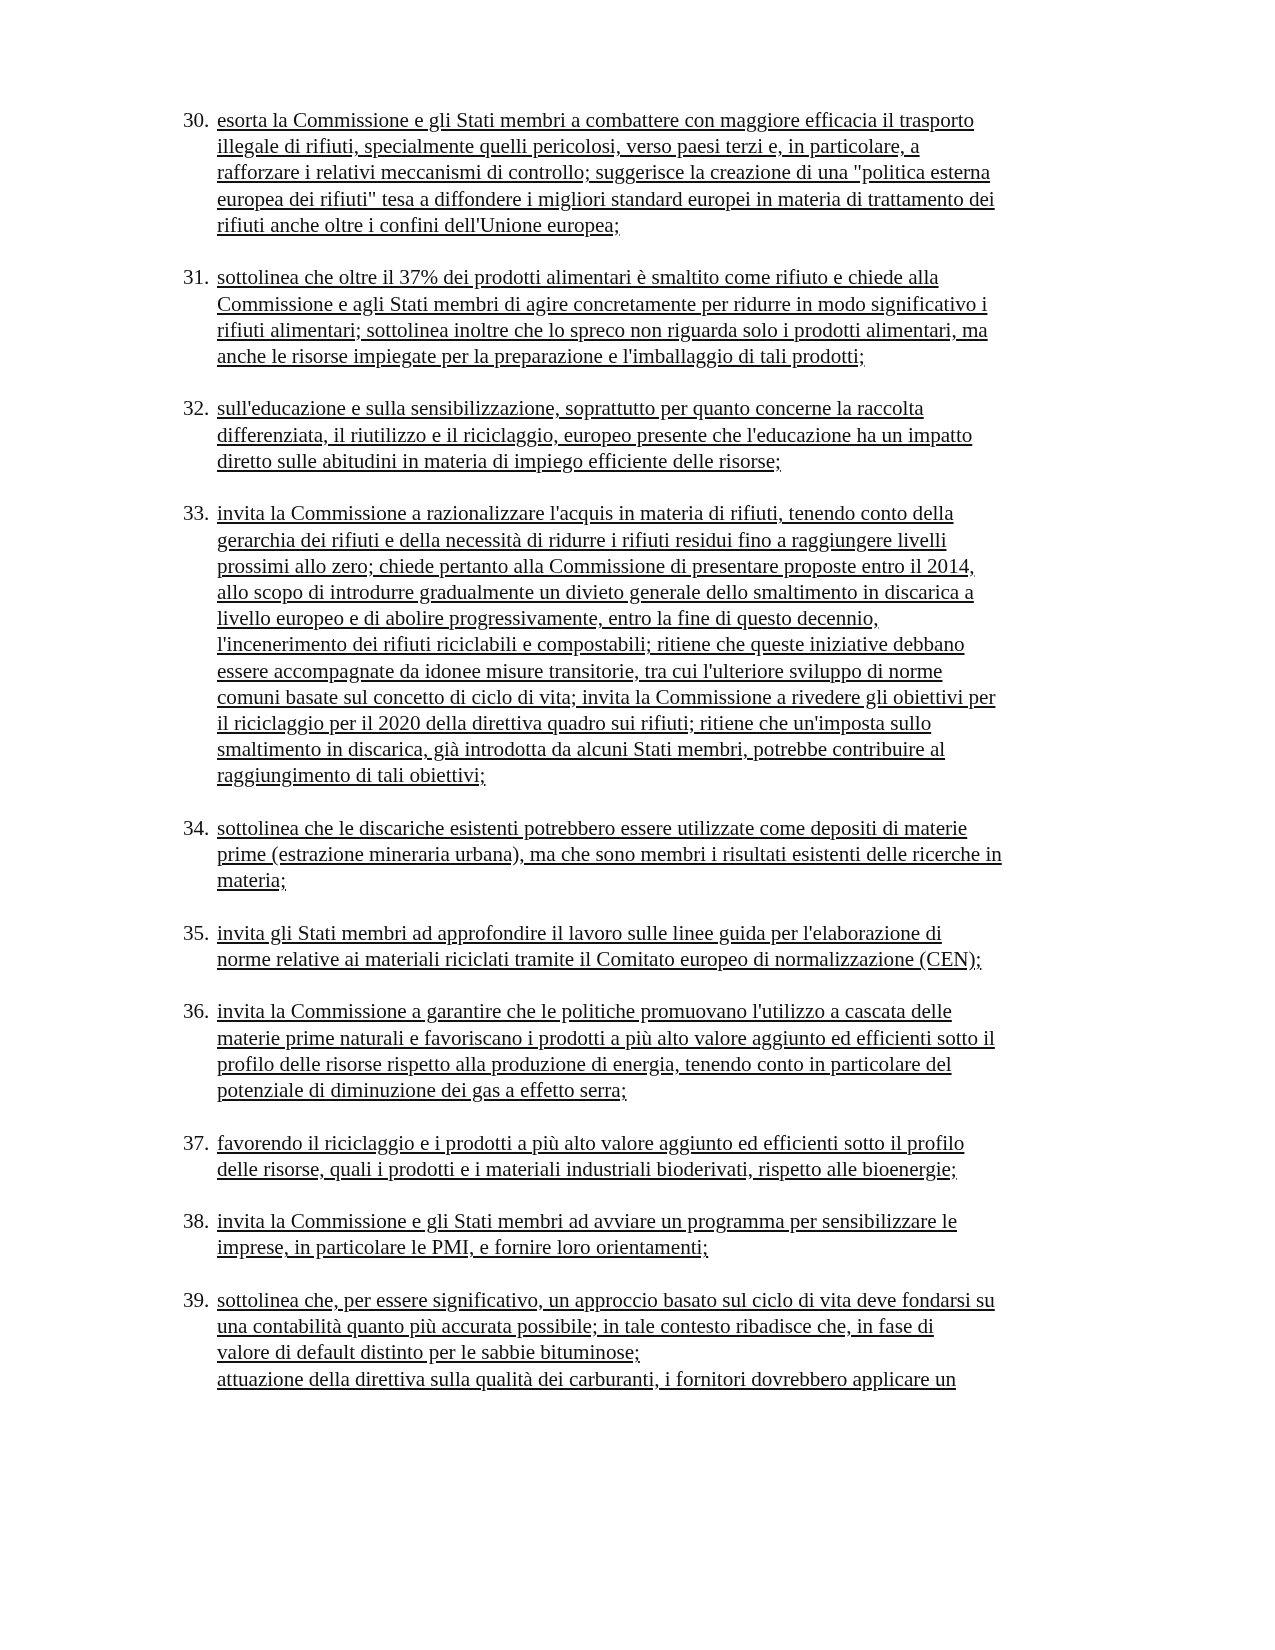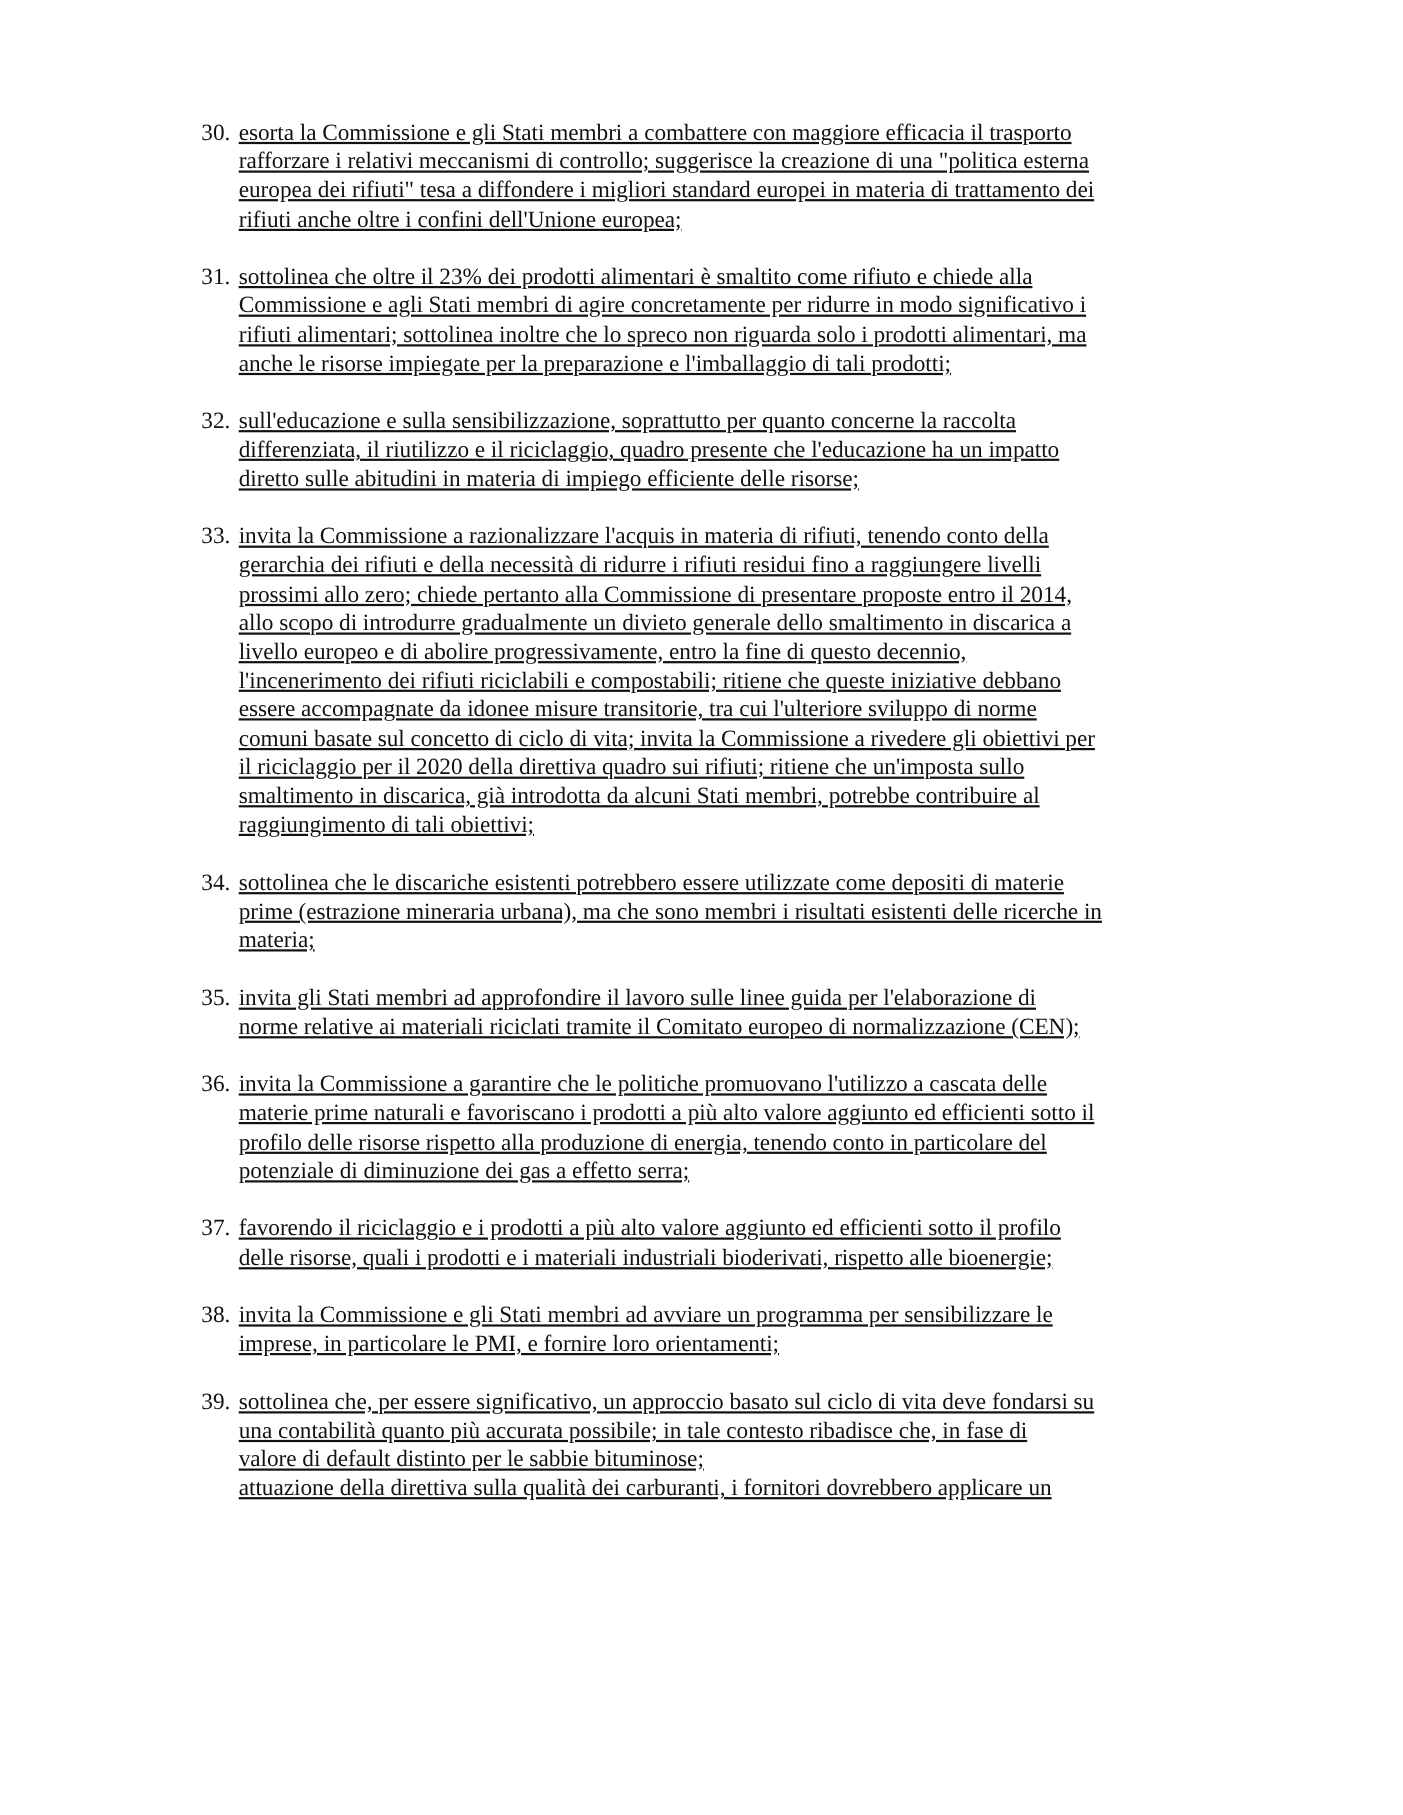--- a/index.html
+++ b/index.html
@@ -51,37 +51,38 @@
   </style>
 </head>
 <body>
 
 <div class="page">
   <div class="content">
 
     <div class="para">
       <span class="num">30.</span>
       <span class="line">esorta la Commissione e gli Stati membri a combattere con maggiore efficacia il trasporto</span>
+      <span class="line">illegale di rifiuti, specialmente quelli pericolosi, verso paesi terzi e, in particolare, a</span>
       <span class="line">rafforzare i relativi meccanismi di controllo; suggerisce la creazione di una "politica esterna</span>
       <span class="line">europea dei rifiuti" tesa a diffondere i migliori standard europei in materia di trattamento dei</span>
       <span class="line">rifiuti anche oltre i confini dell'Unione europea;</span>
     </div>
 
     <div class="para">
       <span class="num">31.</span>
-      <span class="line">sottolinea che oltre il 23% dei prodotti alimentari è smaltito come rifiuto e chiede alla</span>
+      <span class="line">sottolinea che oltre il 37% dei prodotti alimentari è smaltito come rifiuto e chiede alla</span>
       <span class="line">Commissione e agli Stati membri di agire concretamente per ridurre in modo significativo i</span>
       <span class="line">rifiuti alimentari; sottolinea inoltre che lo spreco non riguarda solo i prodotti alimentari, ma</span>
       <span class="line">anche le risorse impiegate per la preparazione e l'imballaggio di tali prodotti;</span>
     </div>
 
     <div class="para">
       <span class="num">32.</span>
       <span class="line">sull'educazione e sulla sensibilizzazione, soprattutto per quanto concerne la raccolta</span>
-      <span class="line">differenziata, il riutilizzo e il riciclaggio, quadro presente che l'educazione ha un impatto</span>
+      <span class="line">differenziata, il riutilizzo e il riciclaggio, europeo presente che l'educazione ha un impatto</span>
       <span class="line">diretto sulle abitudini in materia di impiego efficiente delle risorse;</span>
     </div>
 
     <div class="para">
       <span class="num">33.</span>
       <span class="line">invita la Commissione a razionalizzare l'acquis in materia di rifiuti, tenendo conto della</span>
       <span class="line">gerarchia dei rifiuti e della necessità di ridurre i rifiuti residui fino a raggiungere livelli</span>
       <span class="line">prossimi allo zero; chiede pertanto alla Commissione di presentare proposte entro il 2014,</span>
       <span class="line">allo scopo di introdurre gradualmente un divieto generale dello smaltimento in discarica a</span>
       <span class="line">livello europeo e di abolire progressivamente, entro la fine di questo decennio,</span>

